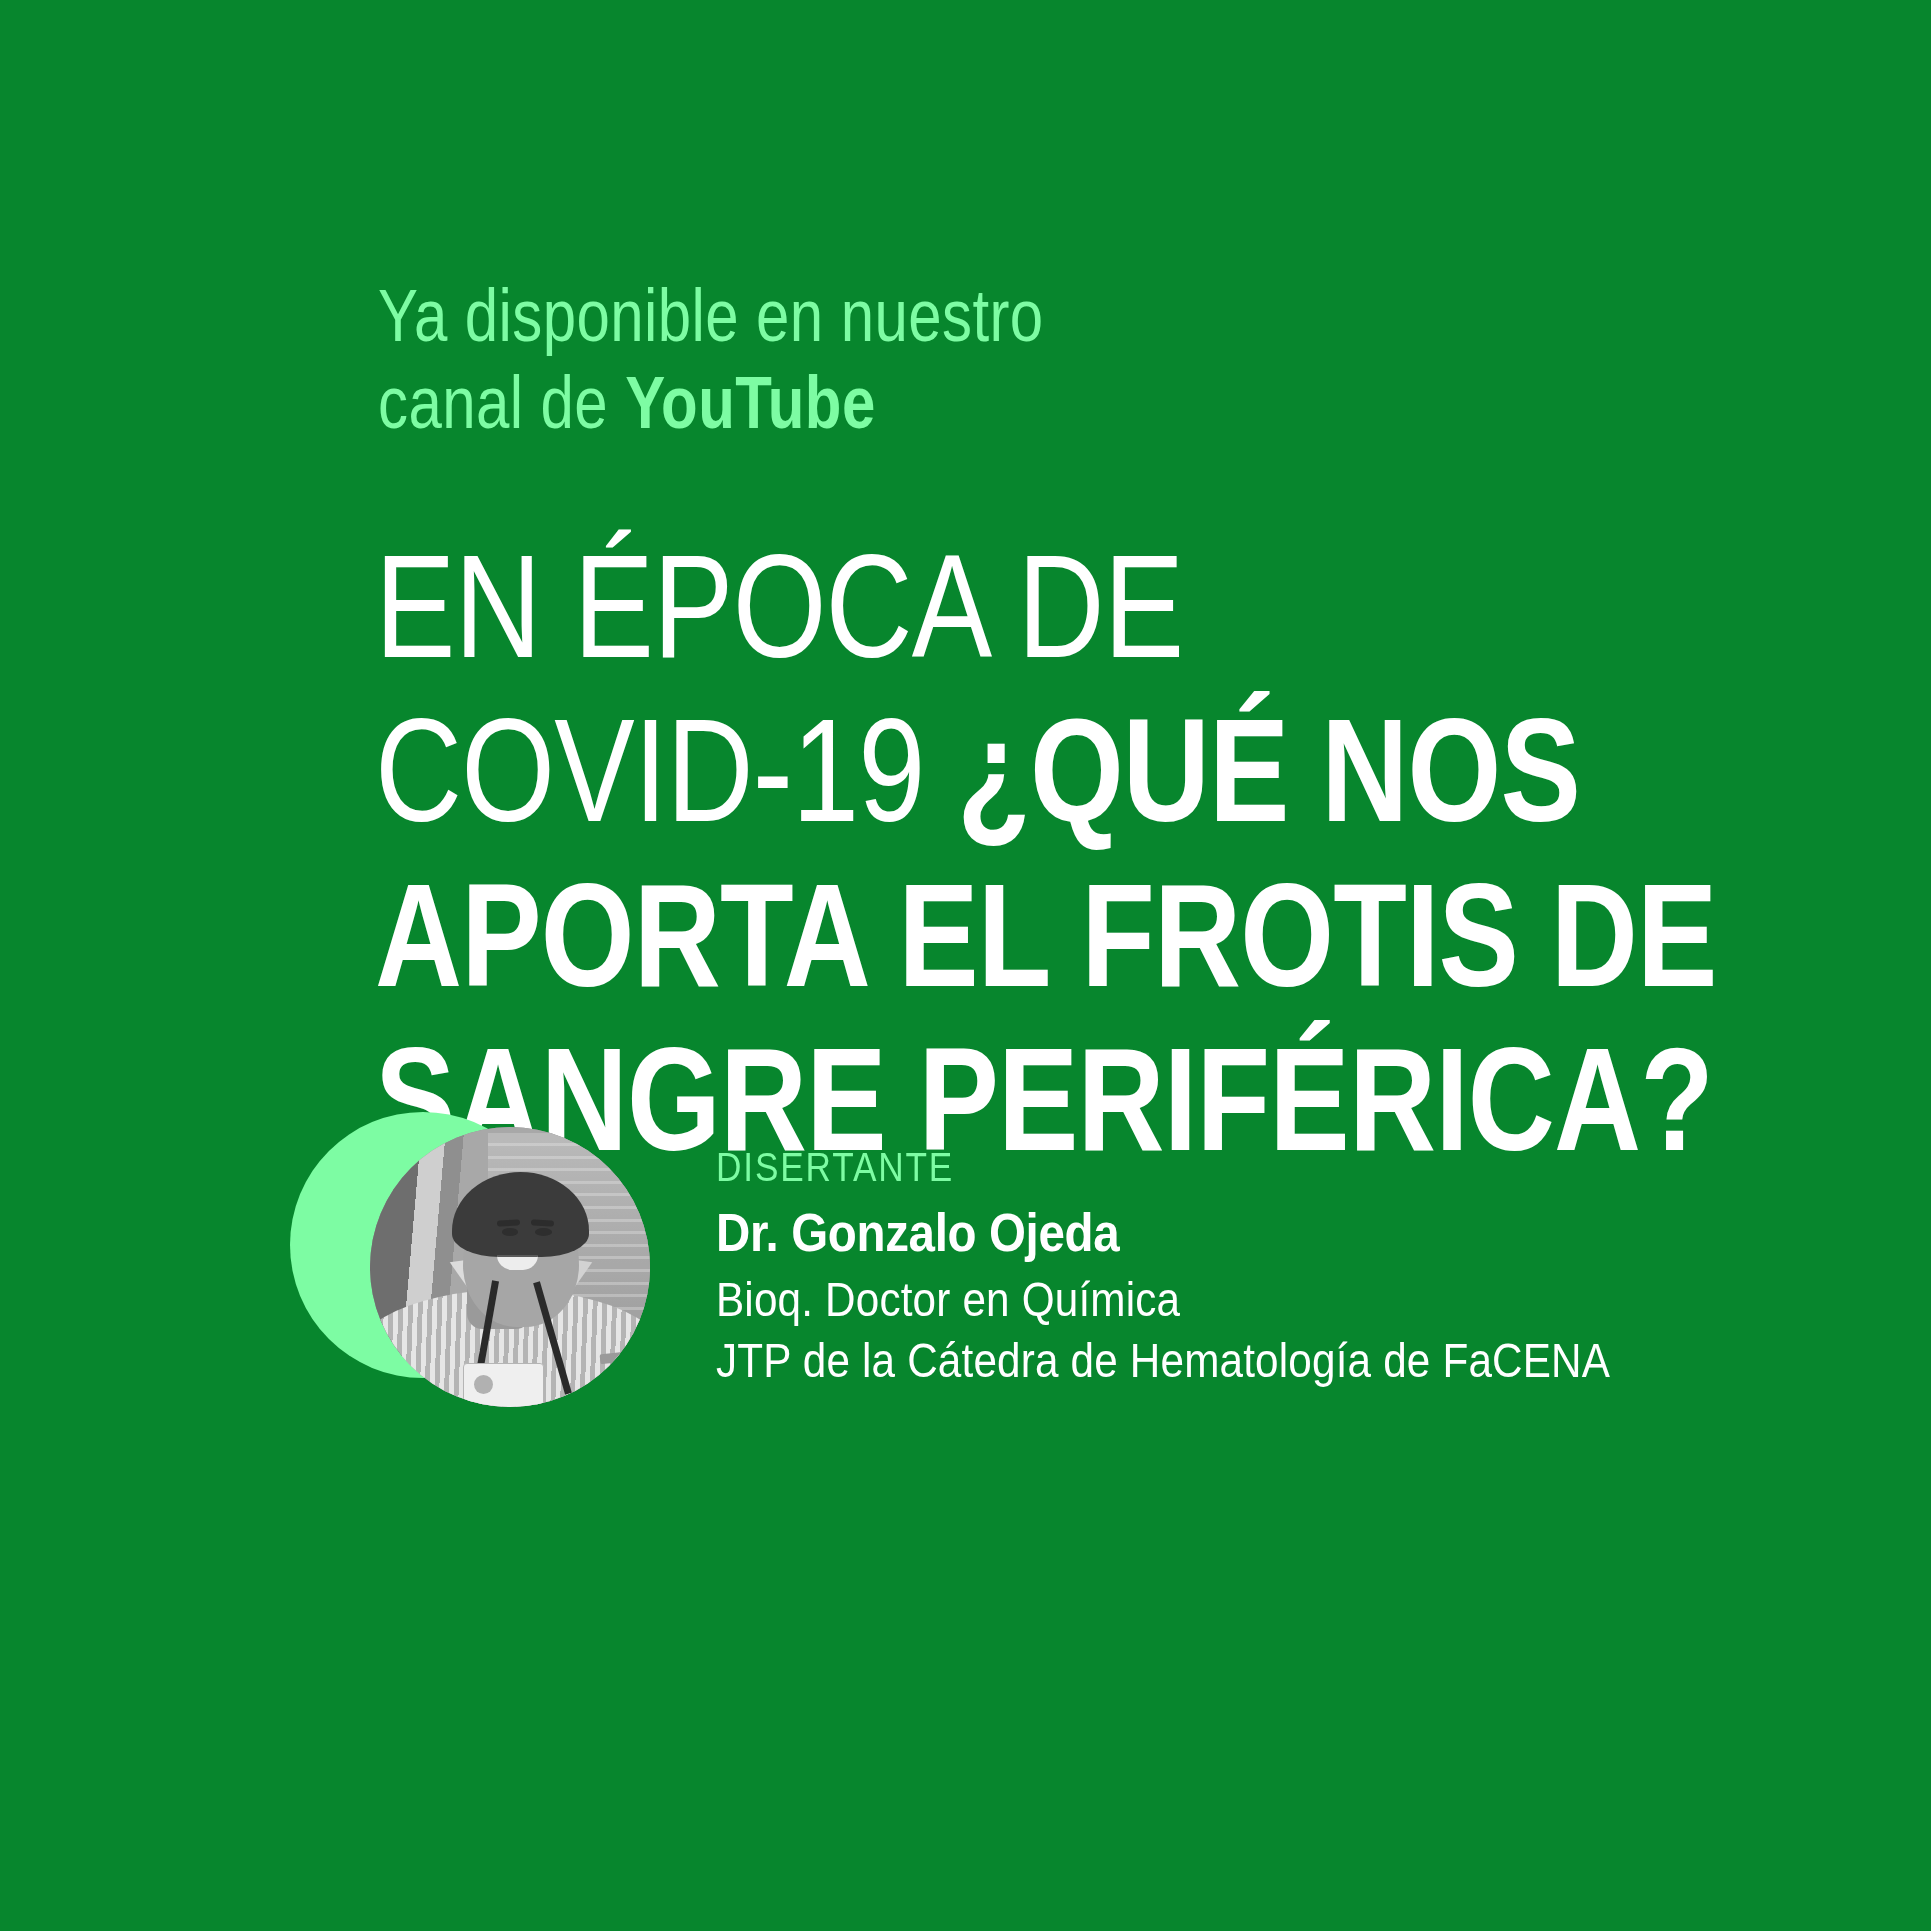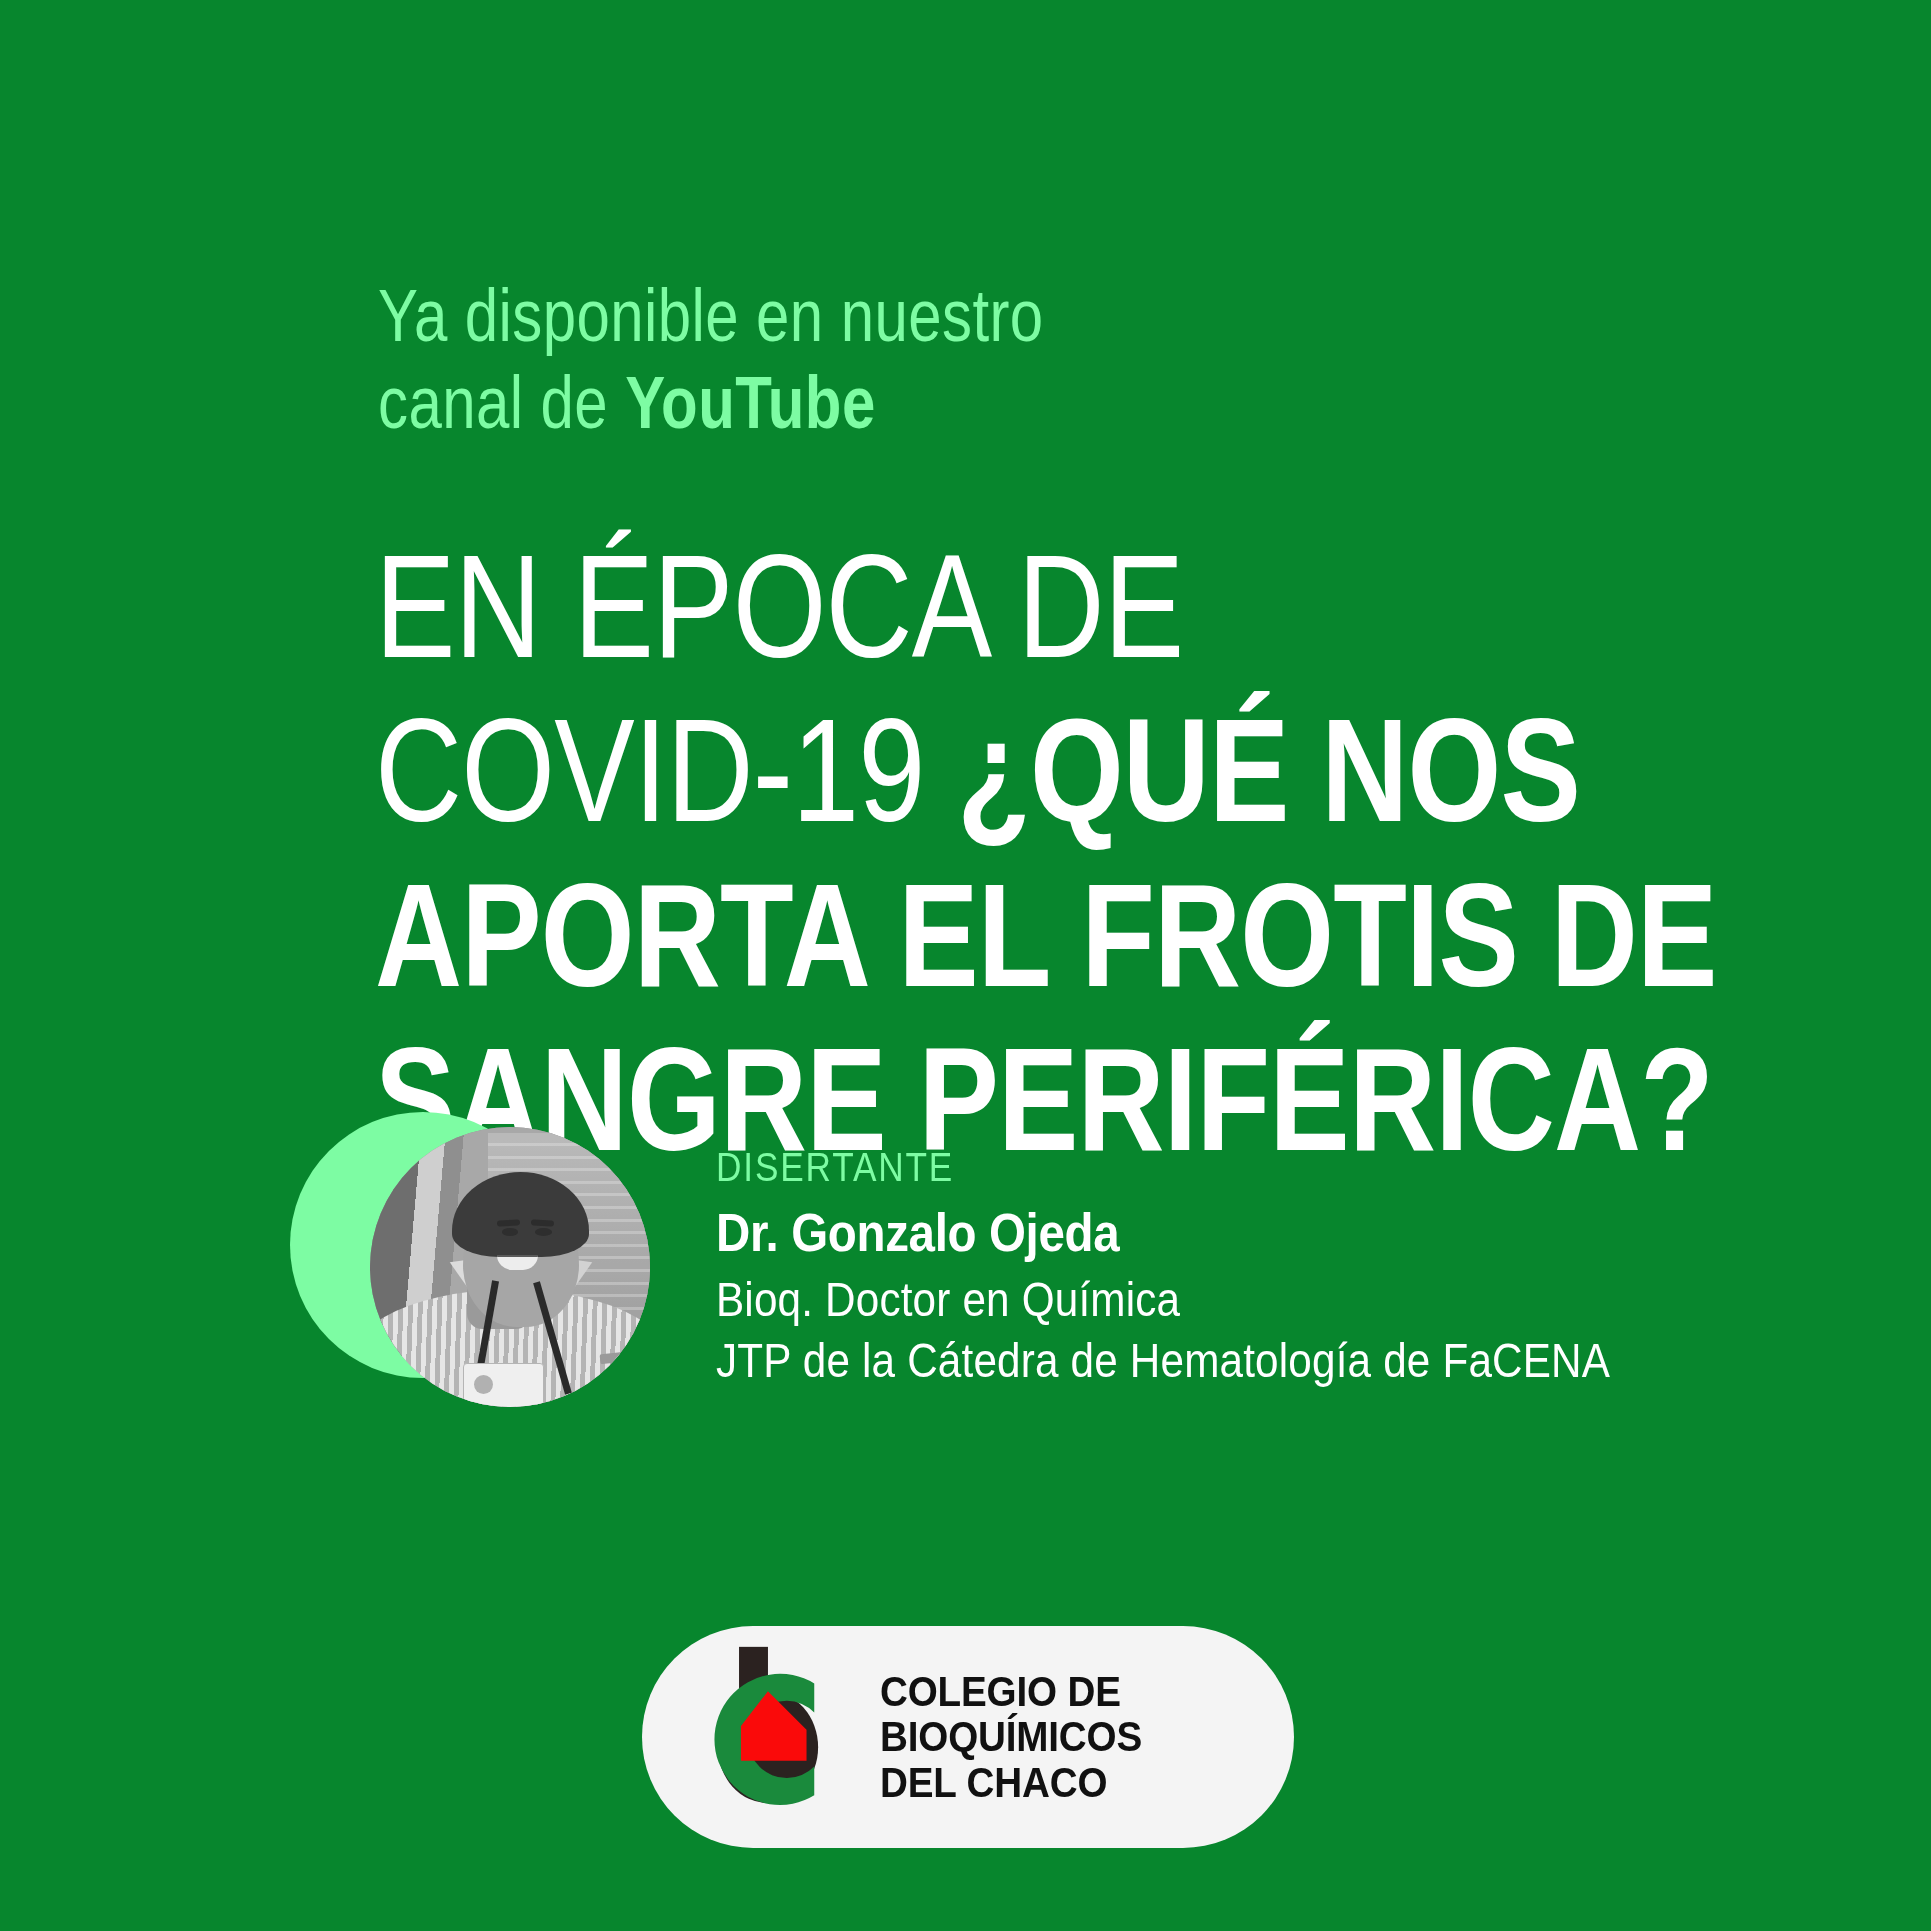--- a/index.html
+++ b/index.html
@@ -307,38 +307,15 @@
     </div>
   </div>
 
   <div class="speaker-text">
     <span class="sp-label">DISERTANTE</span>
     <span class="sp-name">Dr. Gonzalo Ojeda</span>
     <span class="sp-line">Bioq. Doctor en Química</span>
     <span class="sp-line">JTP de la Cátedra de Hematología de FaCENA</span>
   </div>
 
-  <div class="logo-pill">
-    <div class="logo-mark">
-      <svg viewBox="0 0 182 196" xmlns="http://www.w3.org/2000/svg" aria-hidden="true">
-
-        <rect x="62" y="4" width="30" height="78" fill="#2B2220"></rect>
-
-        <ellipse cx="92" cy="108" rx="52" ry="58" fill="#2B2220"></ellipse>
-
-        <path d="M 140 42
-                 A 68 68 0 1 0 140 158
-                 L 140 128
-                 A 40 40 0 1 1 140 72
-                 Z" fill="#1A8A3C"></path>
-
-        <path d="M 92 50 L 132 90 L 132 122 L 64 122 L 64 86 Z" fill="#FA0A0A"></path>
-      </svg>
-    </div>
-    <div class="logo-text">
-      <span>COLEGIO DE</span>
-      <span>BIOQUÍMICOS</span>
-      <span>DEL CHACO</span>
-    </div>
-  </div>
 
 </div>
 
 
 </body></html>

